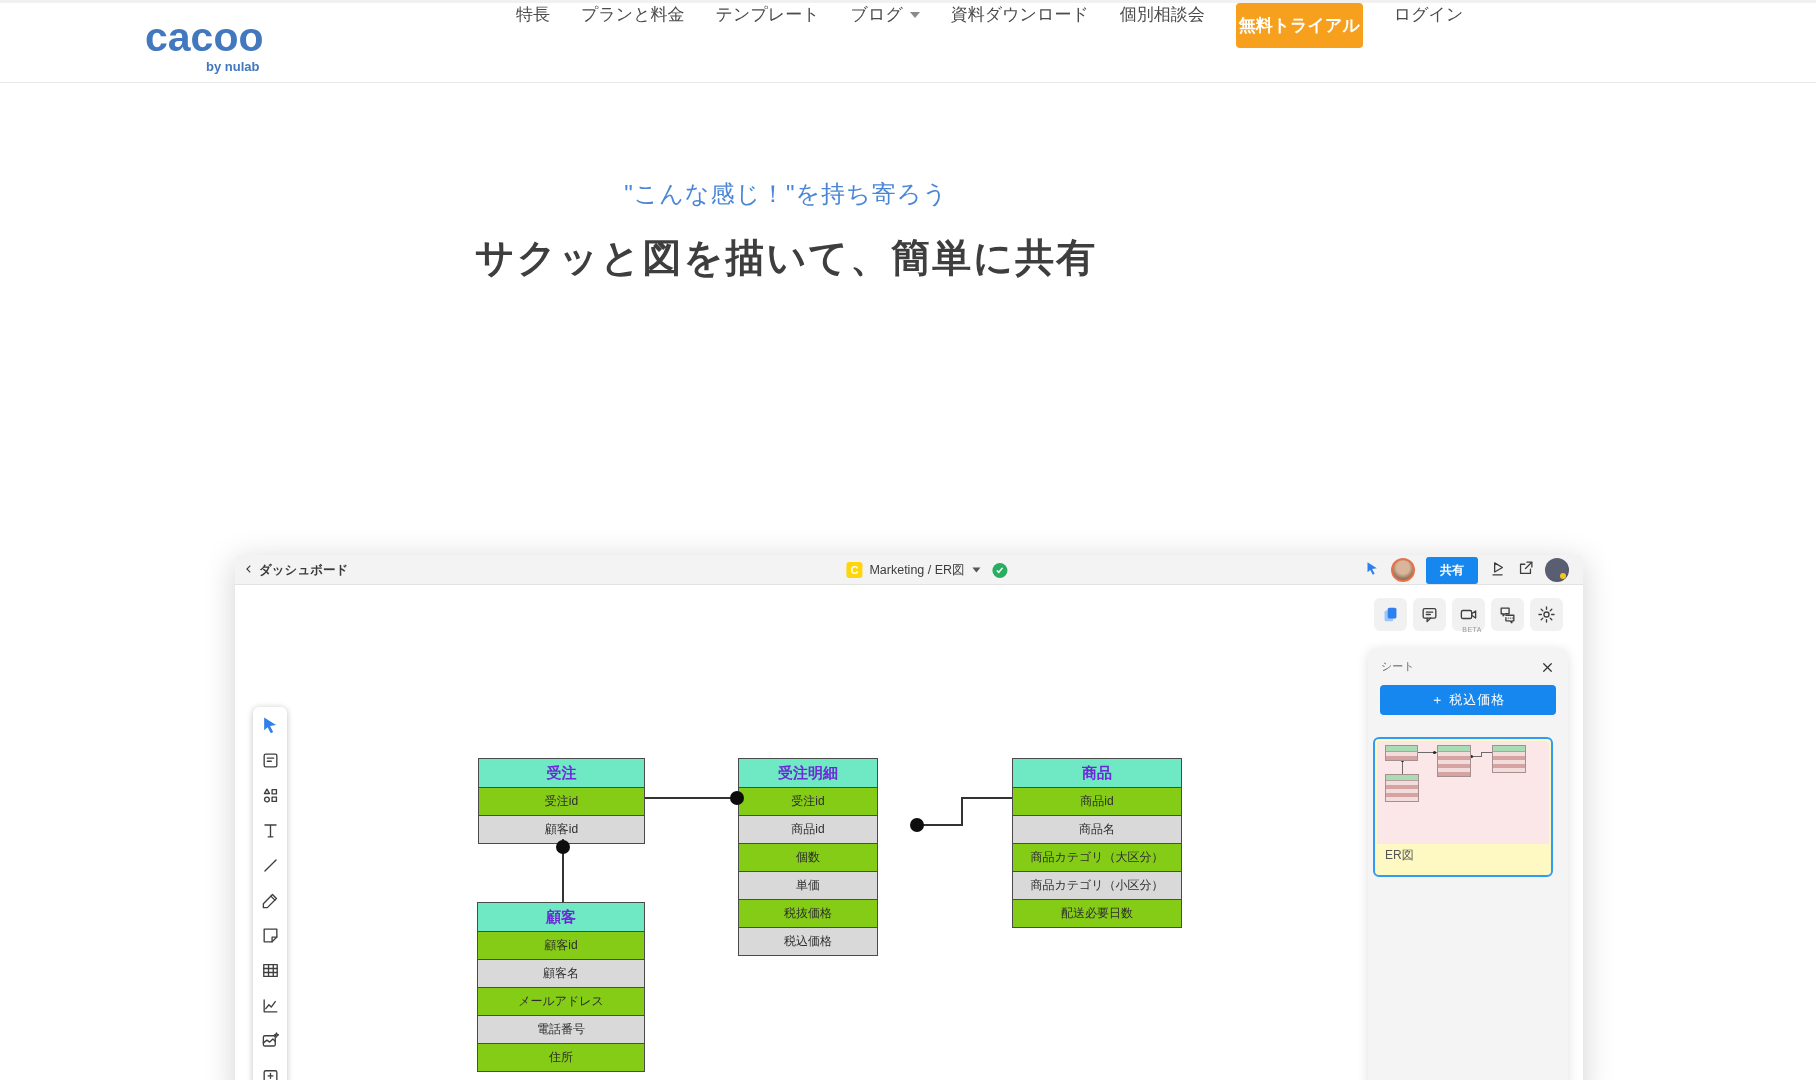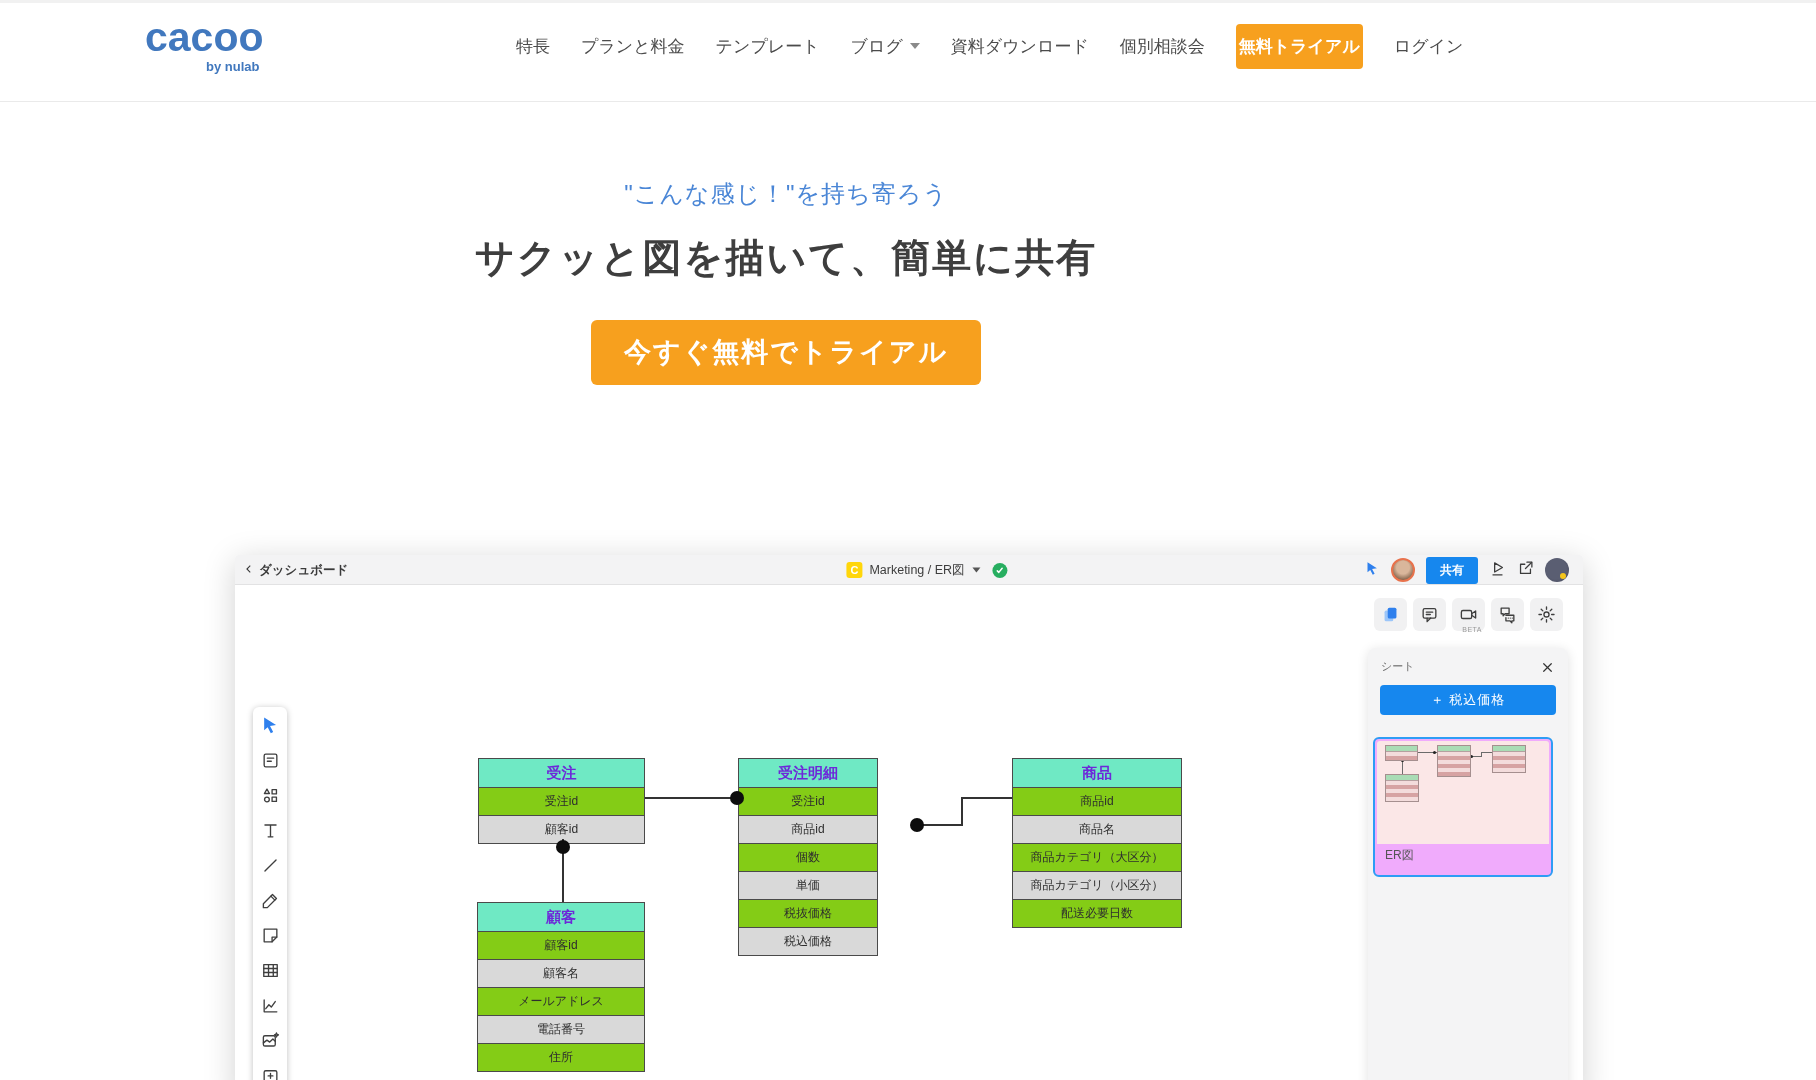--- a/index.html
+++ b/index.html
@@ -2,26 +2,26 @@
 <html><head>
 <meta charset="utf-8">
 <style>
   html,body{margin:0;padding:0;}
   body{
     position:relative;width:1816px;height:1080px;overflow:hidden;
     background:#ffffff;font-family:"Liberation Sans","DejaVu Sans",sans-serif;
     -webkit-font-smoothing:antialiased;
   }
   
-  .site-header{position:absolute;left:0;top:0;width:100%;height:102px;background:#fff;
+  .site-header{position:absolute;left:0;top:0;width:100%;height:83px;background:#fff;
     border-top:3px solid #f1f1f1;border-bottom:1px solid #eaeaea;box-sizing:border-box;}
   .logo{position:absolute;left:145px;top:14px;cursor:pointer;line-height:1;}
   .logo-text{font-size:41px;font-weight:800;color:#4178be;letter-spacing:0px;}
   .logo-sub{font-size:13px;font-weight:700;color:#4178be;text-align:right;margin-top:2px;padding-right:4px;}
-  .nav{position:absolute;left:516px;top:0;height:86px;display:flex;align-items:center;gap:31px;}
+  .nav{position:absolute;left:516px;top:0;height:86px;display:flex;align-items:flex-start;gap:31px;}
   .nav-items{display:flex;align-items:center;gap:31px;}
   .nav-item{font-size:17px;color:#4b4b4b;cursor:pointer;display:flex;align-items:center;gap:7px;white-space:nowrap;}
   .caret{width:0;height:0;border-left:5px solid transparent;border-right:5px solid transparent;border-top:6px solid #8a8a8a;display:inline-block;}
   .trial-btn{background:#f7a01e;color:#fff;font-size:17px;font-weight:700;padding:11px 3px;border-radius:4px;cursor:pointer;white-space:nowrap;}
   .login-link{font-size:17px;color:#4b4b4b;cursor:pointer;white-space:nowrap;}
   
   .hero{position:absolute;left:0;top:89px;width:1572px;height:320px;text-align:center;}
   .tagline{position:absolute;top:89px;left:0;width:100%;font-size:24px;color:#4a86d6;font-weight:500;letter-spacing:1px;}
   .heading{position:absolute;top:142px;left:0;width:100%;font-size:39px;font-weight:900;color:#3e3e3e;letter-spacing:2px;}
   .cta-btn{position:absolute;top:231px;left:591px;width:390px;height:65px;line-height:65px;background:#f7a01e;
@@ -56,21 +56,21 @@
   .pbtn svg{width:19px;height:19px;}
   .beta{position:absolute;bottom:-2px;right:3px;font-size:7px;color:#9a9a9a;letter-spacing:.5px;}
   
   .sheet-panel{position:absolute;left:1133px;top:93px;width:200px;height:452px;background:#f4f4f5;border-radius:8px;
     box-shadow:0 2px 12px rgba(0,0,0,.12);box-sizing:border-box;}
   .sheet-head{display:flex;justify-content:space-between;align-items:center;padding:11px 13px 0 13px;}
   .sheet-title{font-size:11px;color:#6b6b6b;}
   .sheet-close{width:14px;height:14px;cursor:pointer;}
   .add-sheet{margin:11px 12px 0 12px;height:30px;background:#1687ee;color:#fff;font-size:13px;border-radius:4px;
     display:flex;align-items:center;justify-content:center;letter-spacing:1px;}
-  .thumb{position:absolute;left:5px;top:89px;width:180px;height:140px;background:#f0abfc;border:2px solid #2e9cf5;
+  .thumb{position:absolute;left:5px;top:89px;width:180px;height:140px;background:#fef9c3;border:2px solid #2e9cf5;
     border-radius:6px;box-sizing:border-box;}
   .thumb-canvas{position:absolute;left:2px;top:2px;width:172px;height:103px;background:#fbe7e7;
     border-radius:3px 3px 0 0;overflow:hidden;}
   .thumb-label{position:absolute;left:10px;bottom:11px;font-size:12px;color:#555;}
   .mini-table{position:absolute;border:1px solid #a58f8f;box-sizing:border-box;background:#f3dcdc;}
   .mini-head{height:5px;background:#a9dcb5;border-bottom:1px solid #b5a0a0;}
   .mini-row{height:4px;background:#f3dcdc;}
   .mini-row.alt{background:#d6a3a3;}
   .mini-line{position:absolute;background:#6b6b6b;}
   .mini-dot{position:absolute;width:3px;height:3px;border-radius:50%;background:#222;}
@@ -114,21 +114,20 @@
         </div>
       </div>
     <div class="trial-btn">無料トライアル</div>
     <div class="login-link">ログイン</div>
   </div>
 </header>
 
 <section class="hero">
   <div class="tagline">"こんな感じ！"を持ち寄ろう</div>
   <h1 class="heading" style="margin:0;">サクッと図を描いて、簡単に共有</h1>
-  <div class="cta-btn">今すぐ無料でトライアル</div>
 </section>
 
 <div class="app">
 
   <div class="app-topbar">
     <div class="back">
       <span><svg width="10" height="10" viewBox="0 0 24 24" fill="none" stroke="#3a3a3a" stroke-width="2.6">
             <path d="M15 4l-8 8 8 8"></path>
           </svg></span>
       <span>ダッシュボード</span>

